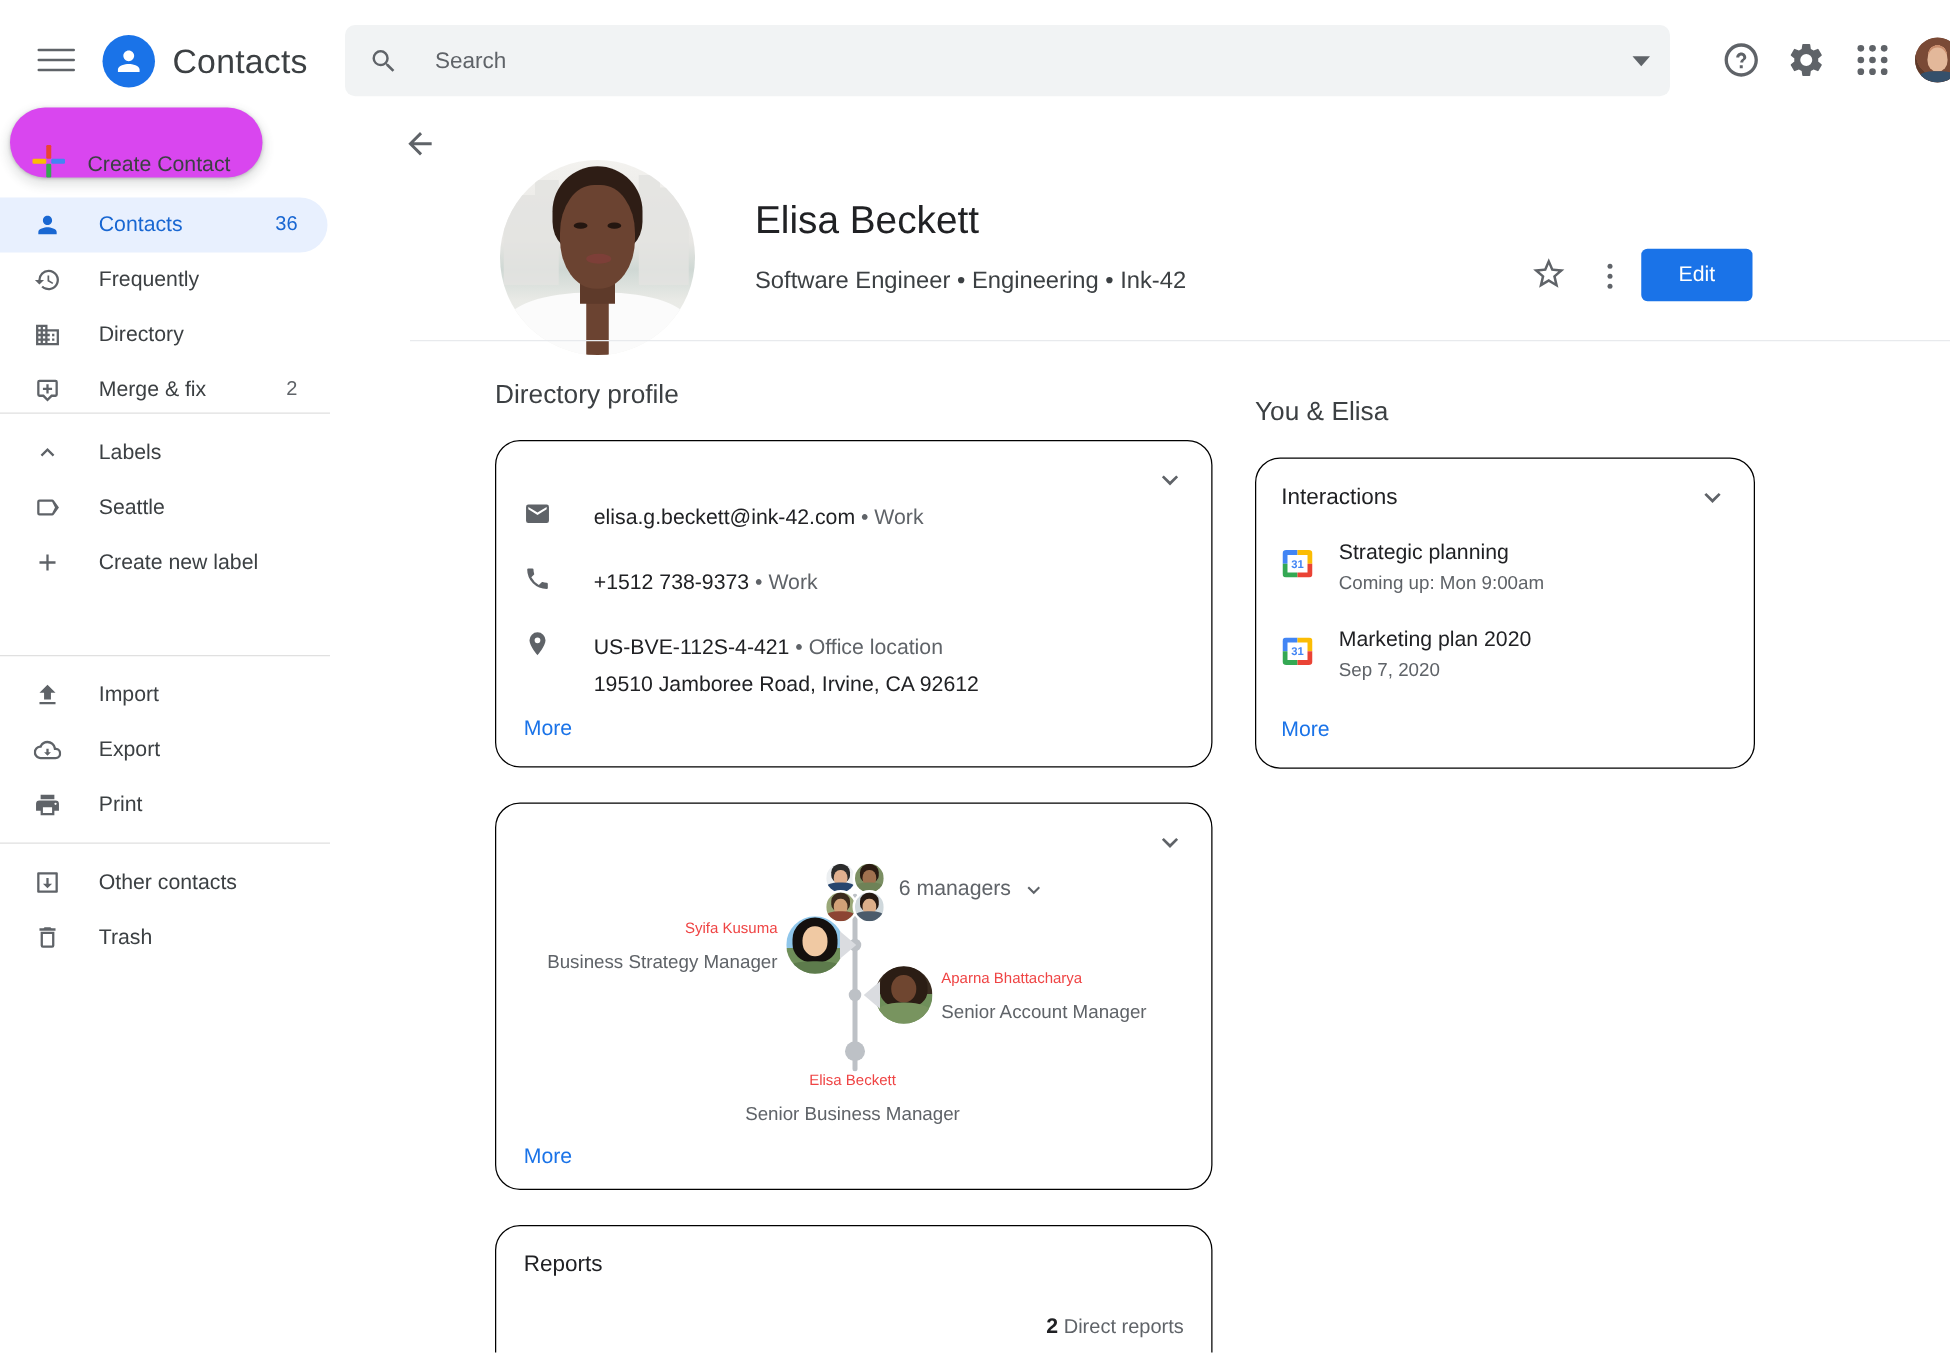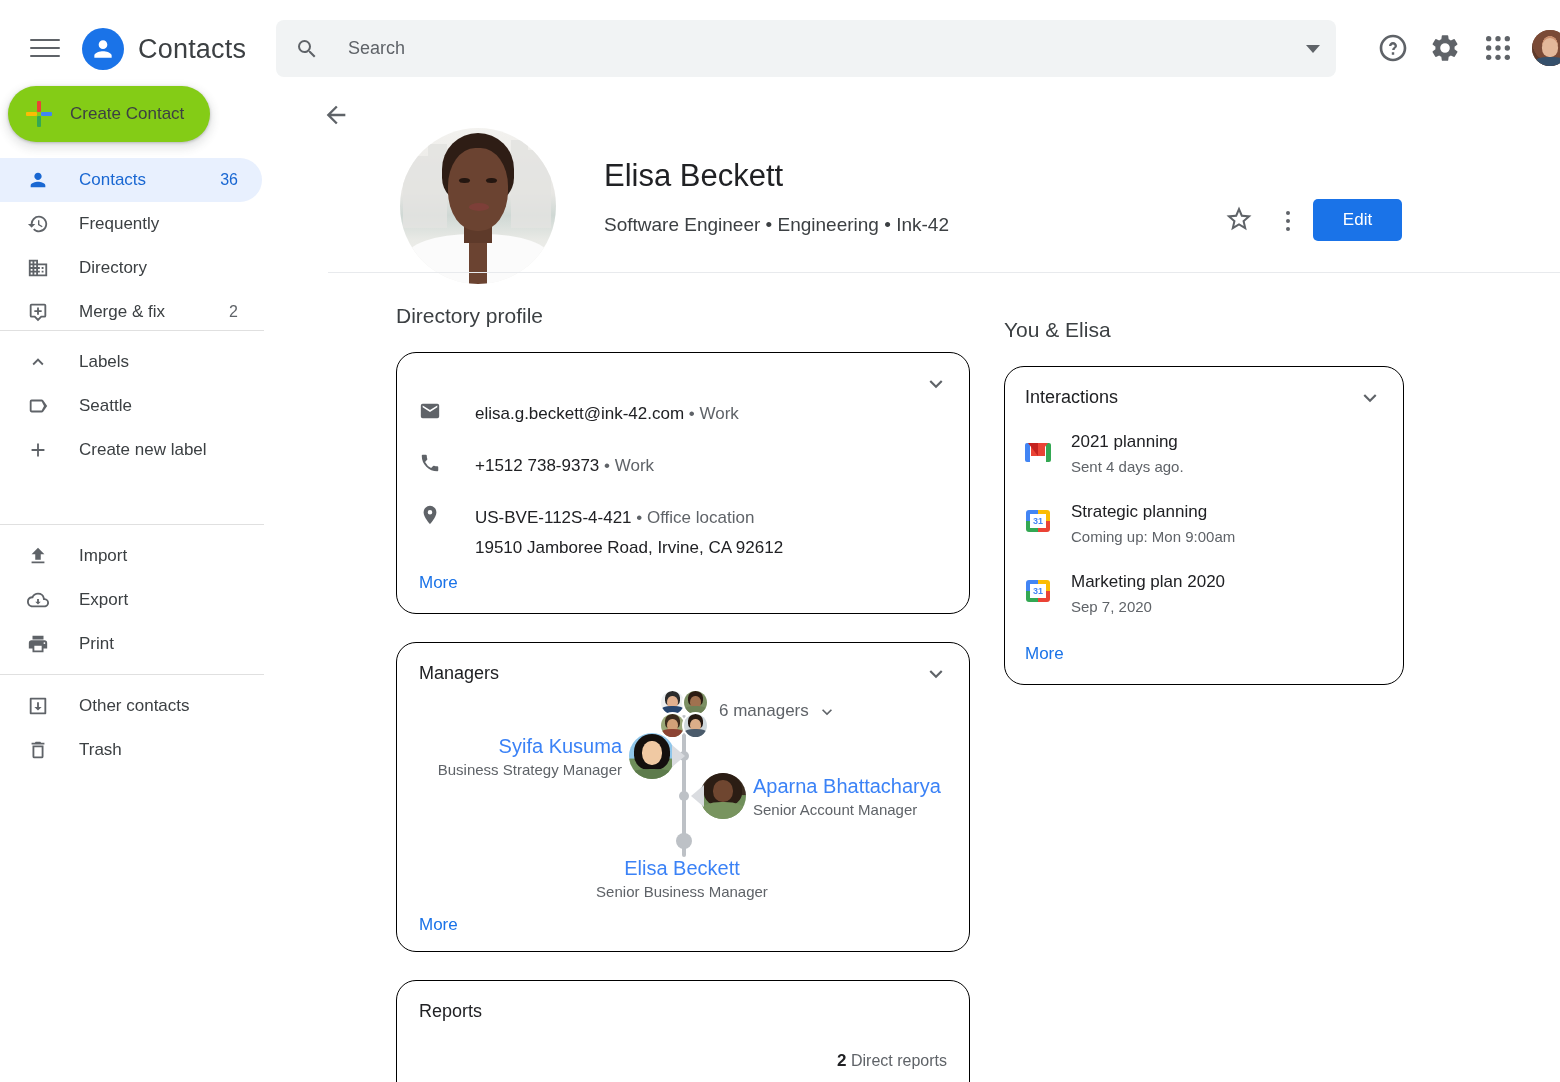--- a/index.html
+++ b/index.html
@@ -67,21 +67,21 @@
   #user-avatar .ua-face { position:absolute; left:28%; top:22%; width:44%; height:52%;
      border-radius:50% 50% 45% 45%; background:#e3b89a; }
   #user-avatar .ua-shirt { position:absolute; left:10%; bottom:0; width:80%; height:24%;
      background:#35506b; border-radius:40% 40% 0 0; }
 
   
   #sidebar { position: absolute; left: 0; top: 86px; width: 276px; height: 996px; }
 
   #create-contact {
     position: absolute; left: 8px; top: 0px; height: 56px; padding: 0 26px 0 18px;
-    background: #84cc16; border-radius: 28px; display: inline-flex; align-items: center; gap: 18px;
+    background: #d946ef; border-radius: 28px; display: inline-flex; align-items: flex-end; gap: 18px;
     box-shadow: 0 1px 3px rgba(60,64,67,.30), 0 4px 8px 3px rgba(60,64,67,.12);
     cursor: pointer;
   }
   #create-contact .gplus { position: relative; width: 26px; height: 26px; flex: none; }
   #create-contact .gplus span { position: absolute; border-radius: 1px; }
   .gp-red   { left: 11px; top: 0px;  width: 4px; height: 11px; background: #ea4335; }
   .gp-blue  { left: 15px; top: 11px; width: 11px; height: 4px; background: #4285f4; }
   .gp-green { left: 11px; top: 15px; width: 4px; height: 11px; background: #34a853; }
   .gp-yellow{ left: 0px;  top: 11px; width: 11px; height: 4px; background: #fbbc04; }
   #create-contact .cc-label { font-size: 17px; color: #3c4043; white-space: nowrap; }
@@ -181,21 +181,21 @@
   #mgr-cluster { position: absolute; left: 262px; top: 0px; width: 52px; height: 52px; }
   #mgr-cluster .ca { position: absolute; width: 27px; height: 27px; border-radius: 50%;
       border: 2px solid #fff; overflow: hidden; }
   #mgr-count { position: absolute; left: 322px; top: 12px; font-size: 17px; color: #5f6368; white-space: nowrap; }
   #mgr-count-chev { position: absolute; left: 420px; top: 13px; width: 20px; height: 20px; }
   #mgr-count-chev svg { width: 20px; height: 20px; fill: #5f6368; }
 
   .org-node { position: absolute; }
   .org-av { position: absolute; width: 46px; height: 46px; border-radius: 50%; overflow: hidden; }
   .org-ptr { position: absolute; width: 0; height: 0; }
-  .org-name { position: absolute; font-size: 20px; color: #3b82f6; white-space: nowrap; }
+  .org-name { position: absolute; font-size: 12px; color: #ef4444; white-space: nowrap; }
   .org-role { position: absolute; font-size: 15px; color: #5f6368; white-space: nowrap; }
 
   
   .face { position: absolute; inset: 0; }
   .face .bg { position: absolute; inset: 0; }
   .face .hair { position: absolute; left: 16%; top: 2%; width: 68%; height: 62%; border-radius: 50% 50% 40% 40%; }
   .face .skin { position: absolute; left: 27%; top: 20%; width: 46%; height: 58%; border-radius: 48%; }
   .face .body { position: absolute; left: 2%; bottom: 0; width: 96%; height: 34%; border-radius: 46% 46% 0 0; }
 
   #mgr-more { position: absolute; left: 22px; bottom: 16px; }
@@ -512,21 +512,20 @@
           <span>US-BVE-112S-4-421</span><span class="dp-muted"> • </span><span class="dp-muted">Office location</span>
           <br>
           <span>19510 Jamboree Road, Irvine, CA 92612</span>
         </span>
       </div>
 
       <div class="more-link" id="dp-more">More</div>
     </div>
 
     <div class="card" id="card-managers">
-      <div class="card-title">Managers</div>
       <span class="card-chevron">
         <svg viewBox="0 0 24 24">
             <path d="M7.41 8.59L12 13.17l4.59-4.58L18 10l-6 6-6-6z"></path>
           </svg>
       </span>
 
       <div id="org">
         <div id="org-line"></div>
         <div class="org-dot" style="top:62px;"></div>
         <div class="org-dot" style="top:102px;"></div>
@@ -627,36 +626,20 @@
     <div class="col-heading">You &amp; Elisa</div>
 
     <div class="card" id="card-interactions">
       <div class="card-title" id="interactions-title">Interactions</div>
       <span class="card-chevron">
         <svg viewBox="0 0 24 24">
             <path d="M7.41 8.59L12 13.17l4.59-4.58L18 10l-6 6-6-6z"></path>
           </svg>
       </span>
 
-      <div class="ix-row">
-        <span class="ix-ico">
-          <span class="gmail">
-              <span class="env"></span>
-              <span class="l"></span>
-              <span class="r"></span>
-            <span class="mid"></span>
-              <span class="v1"></span>
-              <span class="v2"></span>
-            </span>
-        </span>
-        <span class="ix-body">
-          <span class="ix-title" style="display:block;">2021 planning</span>
-          <span class="ix-sub" style="display:block;">Sent 4 days ago.</span>
-        </span>
-      </div>
 
       <div class="ix-row">
         <span class="ix-ico">
           <span class="gcal">
               <span class="bq"></span>
               <span class="yq"></span>
               <span class="gq"></span>
               <span class="rq"></span>
               <span class="ctr">31</span>
             </span>

